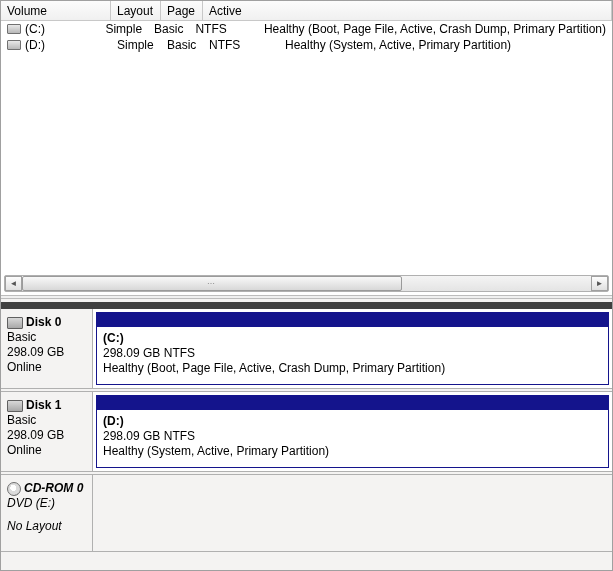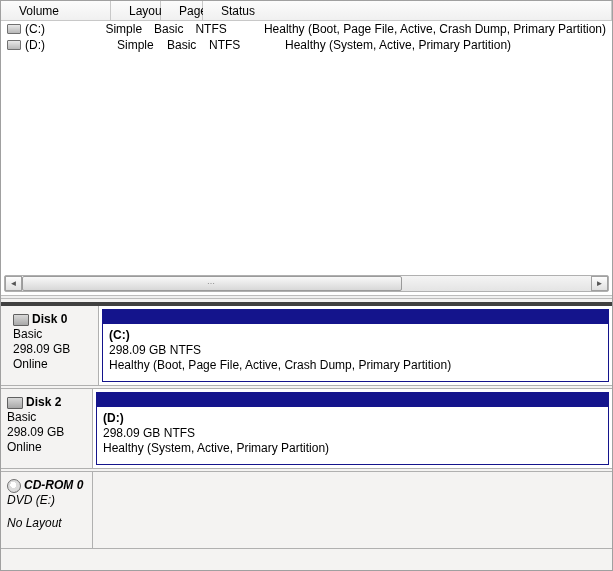--- a/index.html
+++ b/index.html
@@ -22,21 +22,21 @@
   }
   .header-row {
     display: flex;
     height: 20px;
     user-select: none;
   }
   .header-cell {
     background: linear-gradient(#fcfcfc, #f0f0f0);
     border-right: 1px solid #c8c8c8;
     border-bottom: 1px solid #c8c8c8;
-    padding: 2px 18px;
+    padding: 2px 6px;
     font-size: 12px;
     display: flex;
     align-items: center;
     white-space: nowrap;
   }
   .header-cell.last { flex: 1; }
   .vol-row {
     display: flex;
     height: 16px;
     align-items: center;
@@ -95,21 +95,21 @@
     height: calc(571px - 294px - 4px - 2px);
     overflow: hidden;
   }
   .disk-row {
     display: flex;
     border-top: 1px solid #b0b0b0;
     border-bottom: 1px solid #b0b0b0;
     background: #f4f3f2;
     margin-bottom: 2px;
   }
-  .disk-row:first-child { border-top: 4px solid #404040; margin-top:3px;padding-left:6px; }
+  .disk-row:first-child { border-top: 7px solid #404040; margin-top:3px; }
   .disk-label {
     width: 92px;
     min-width: 92px;
     padding: 6px 6px 8px 6px;
     font-size: 12px;
     border-right: 1px solid #b0b0b0;
     background: #f4f3f2;
     line-height: 1.25;
   }
   .disk-label .dicon {
@@ -152,21 +152,21 @@
   .col-status { flex: 1; }
 </style>
 </head>
 <body>
 
 <div class="volume-pane">
   <div class="header-row">
     <div class="header-cell col-volume">Volume</div>
     <div class="header-cell col-layout">Layout</div>
     <div class="header-cell col-type">Page</div>
-    <div class="header-cell col-status last">Status</div>
+    <div class="header-cell col-status last">Active</div>
   </div>
 
   <div class="vol-row">
     <div class="vol-cell col-volume">
       <span class="vol-icon"></span>
       <span>(C:)</span>
     </div>
     <div class="vol-cell col-layout">Simple</div>
     <div class="vol-cell col-type">Basic</div>
     <div class="vol-cell col-fs">NTFS</div>
@@ -211,21 +211,21 @@
           <div class="pvname">(C:)</div>
           <div>298.09 GB NTFS</div>
           <div>Healthy (Boot, Page File, Active, Crash Dump, Primary Partition)</div>
         </div>
       </div>
     </div>
   </div>
 
   <div class="disk-row">
     <div class="disk-label">
-      <div><span class="dicon"></span><span class="dtitle">Disk 2</span></div>
+      <div><span class="dicon"></span><span class="dtitle">Disk 1</span></div>
       <div>Basic</div>
       <div>298.09 GB</div>
       <div>Online</div>
     </div>
     <div class="disk-body">
       <div class="part-box">
         <div class="part-stripe"></div>
         <div class="part-text">
           <div class="pvname">(D:)</div>
           <div>298.09 GB NTFS</div>

